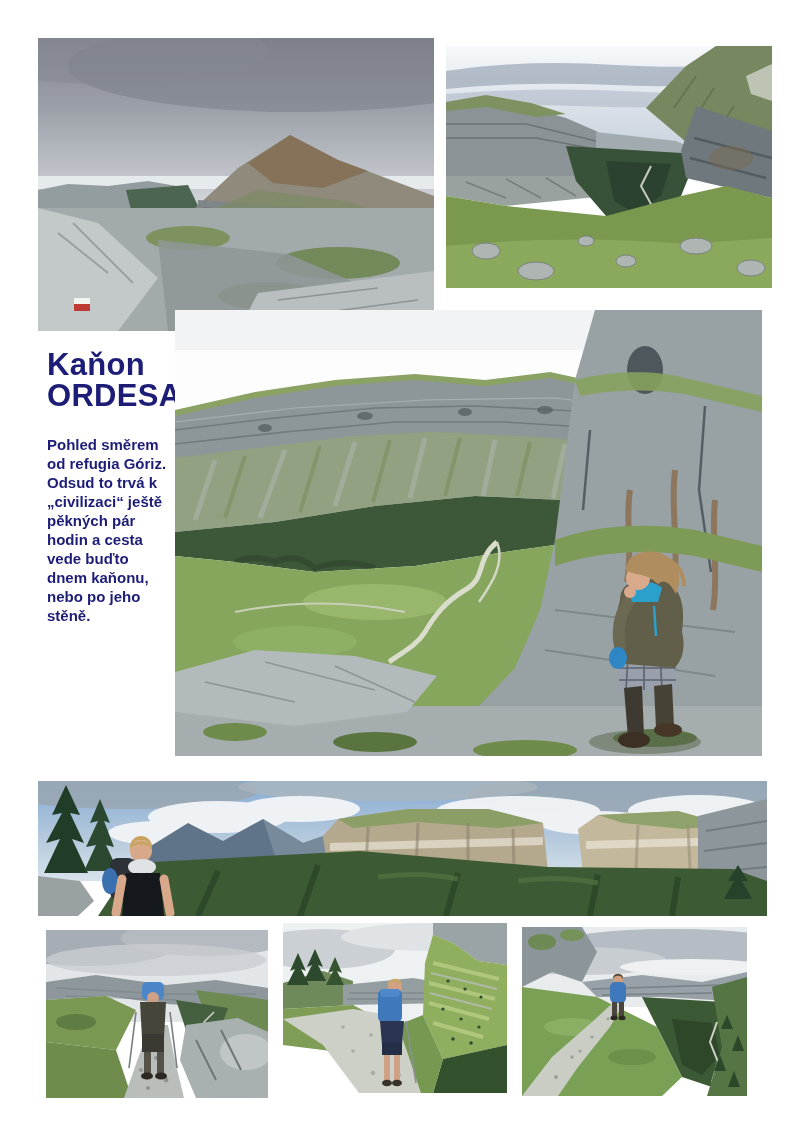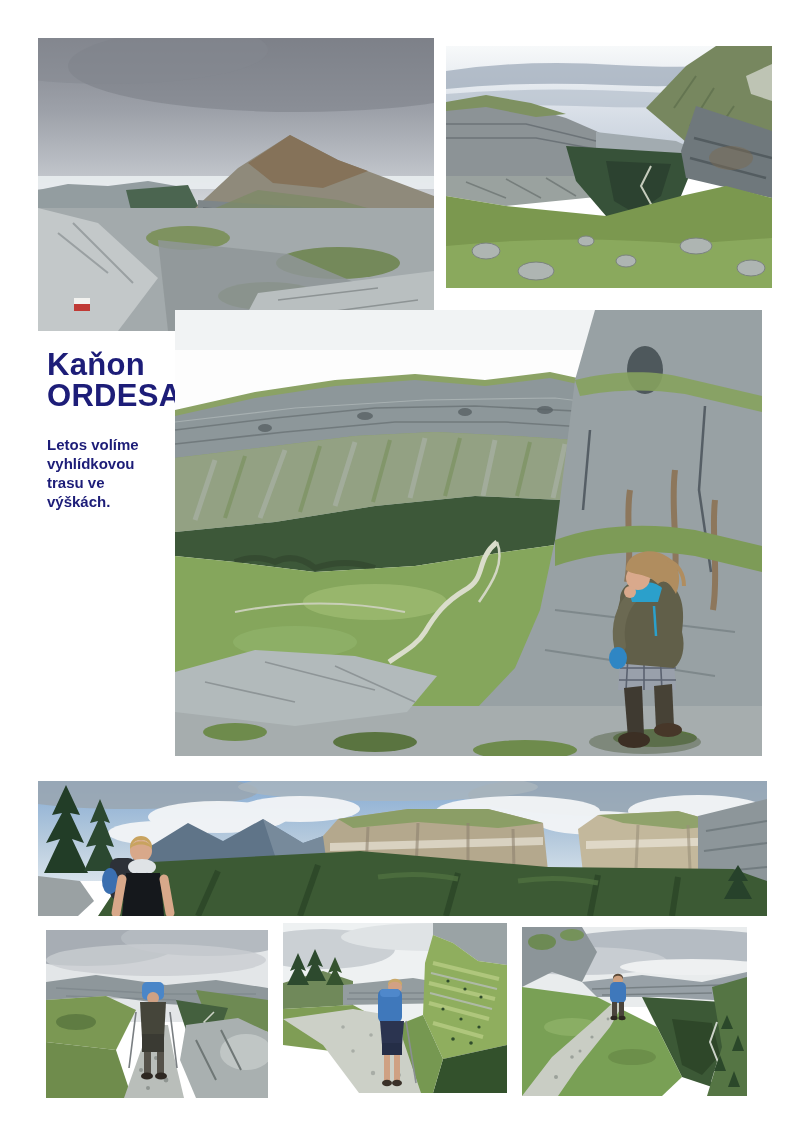--- a/index.html
+++ b/index.html
@@ -111,21 +111,21 @@
         </g>
       </g>
     </svg>
   </figure>
 
   <div class="caption">
     <div class="title">
       <span>Kaňon</span><br>
       <span>ORDESA</span>
     </div>
-    <p>Letos volíme vyhlídkovou trasu ve výškách.</p>
+    <p>Pohled směrem od refugia Góriz. Odsud to trvá k „civilizaci“ ještě pěkných pár hodin a cesta vede buďto dnem kaňonu, nebo po jeho stěně.</p>
   </div>
 
   <figure class="ph" style="left:175px;top:310px;width:587px;height:446px" aria-label="Woman crouching on rocks above the Ordesa canyon valley">
     <svg viewBox="0 0 587 446" preserveAspectRatio="none">
       <g>
         <rect x="0" y="0" width="587" height="446" fill="#fdfdfd"></rect>
         <rect x="0" y="0" width="587" height="40" fill="#f1f3f4"></rect>
       </g>
       <g>
         <path d="M0,100 L80,82 L160,70 L240,64 L310,70 L375,62 L430,74 L430,150 L0,160 Z" fill="#8ba265"></path>

